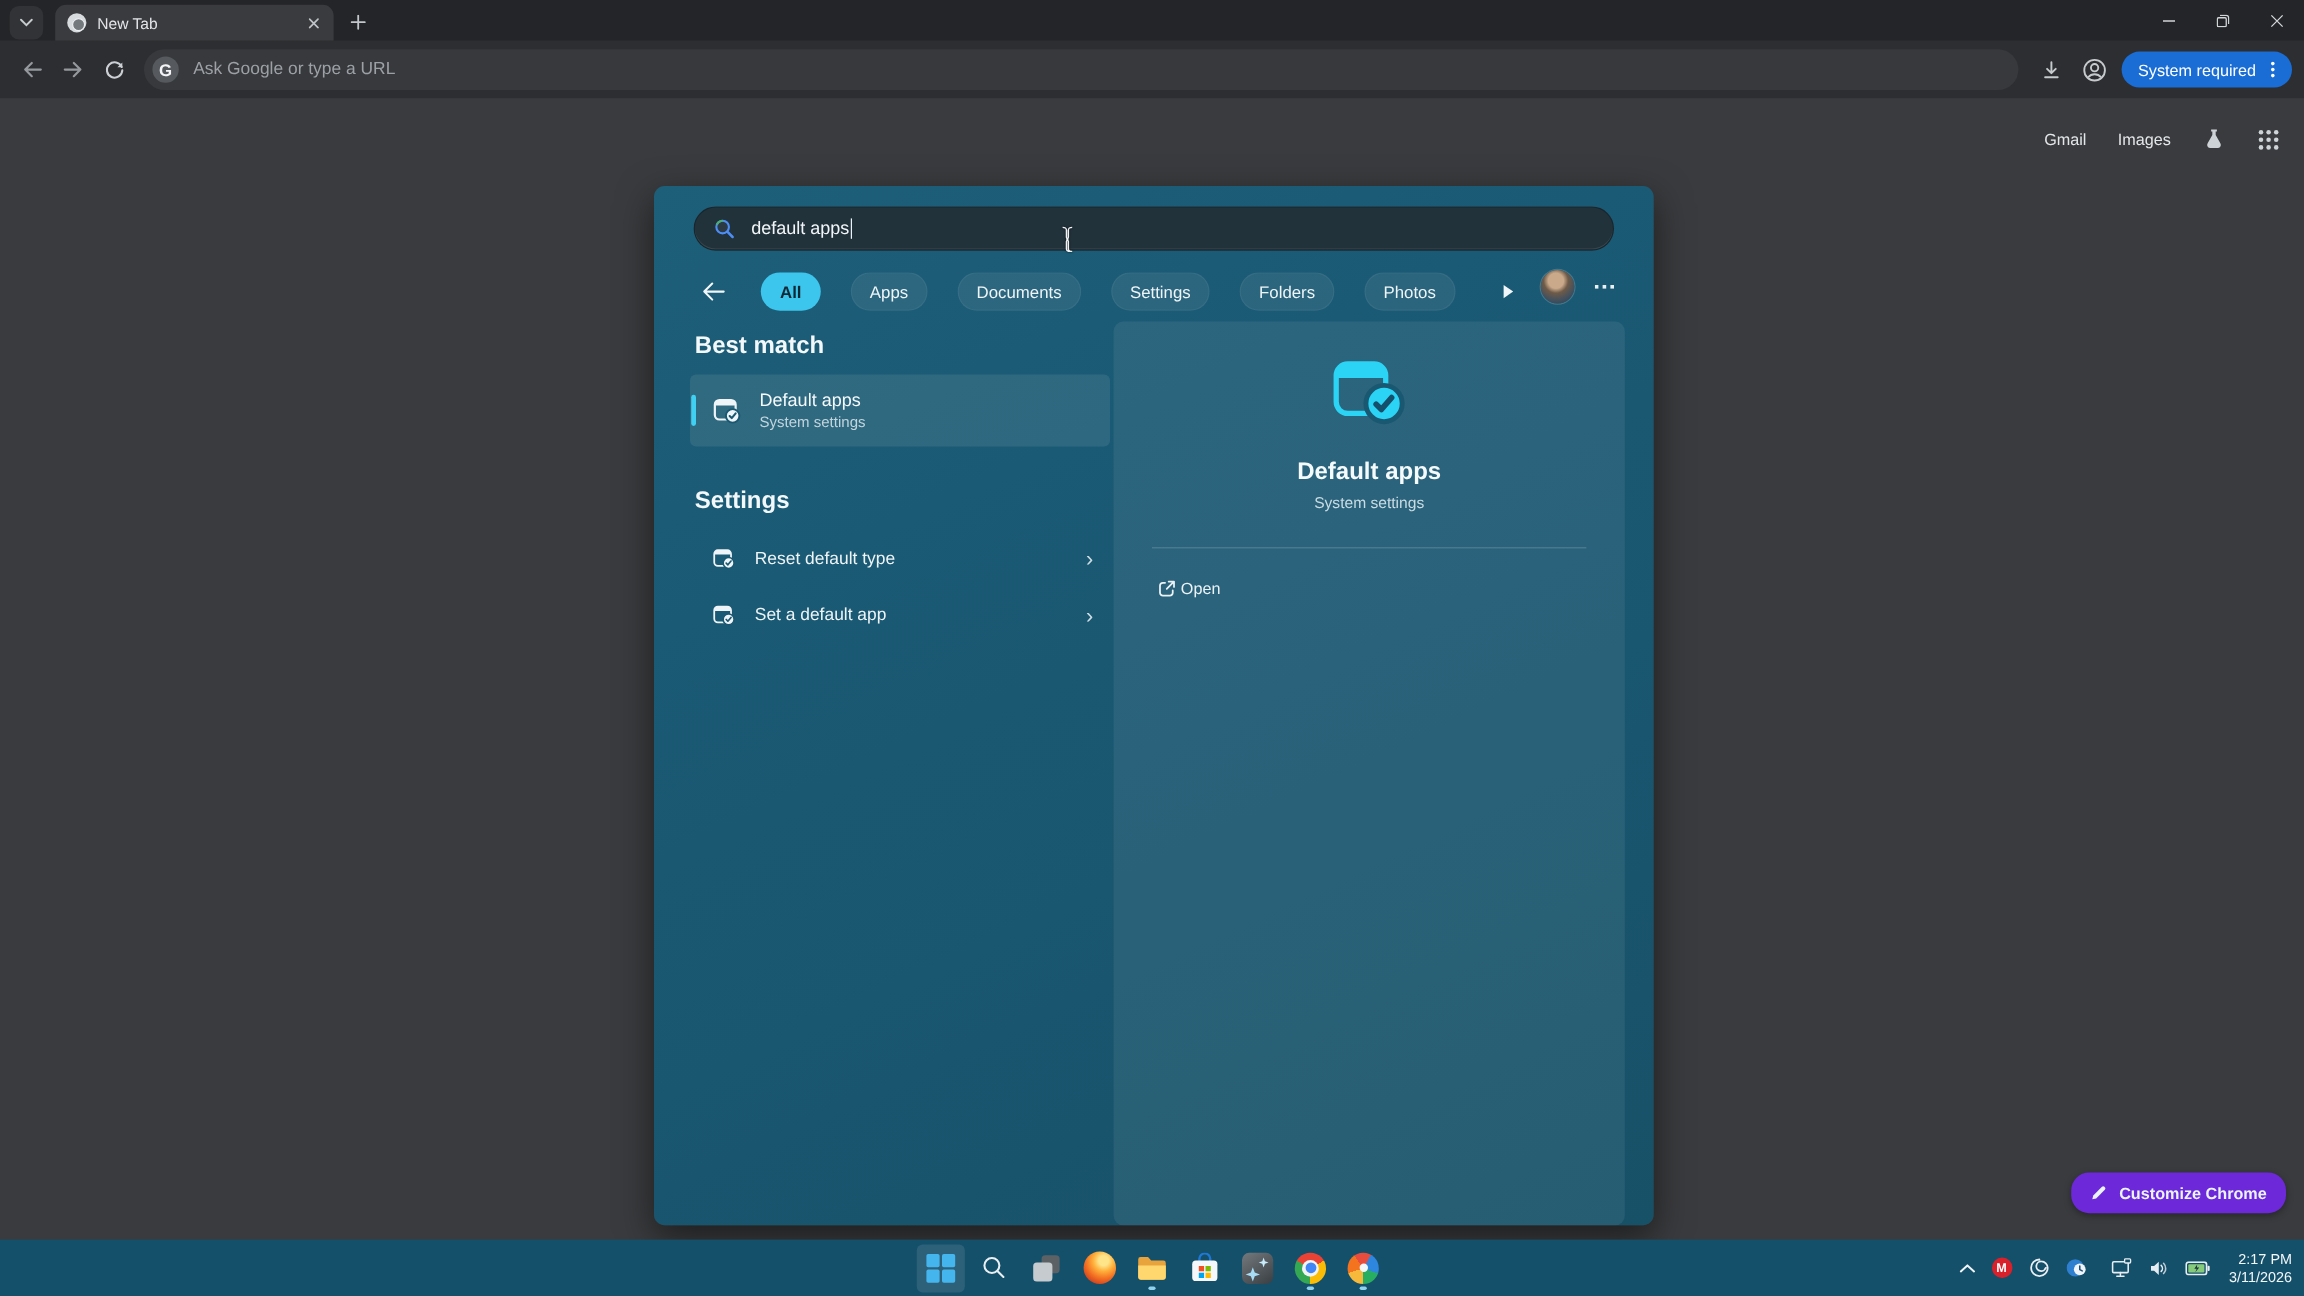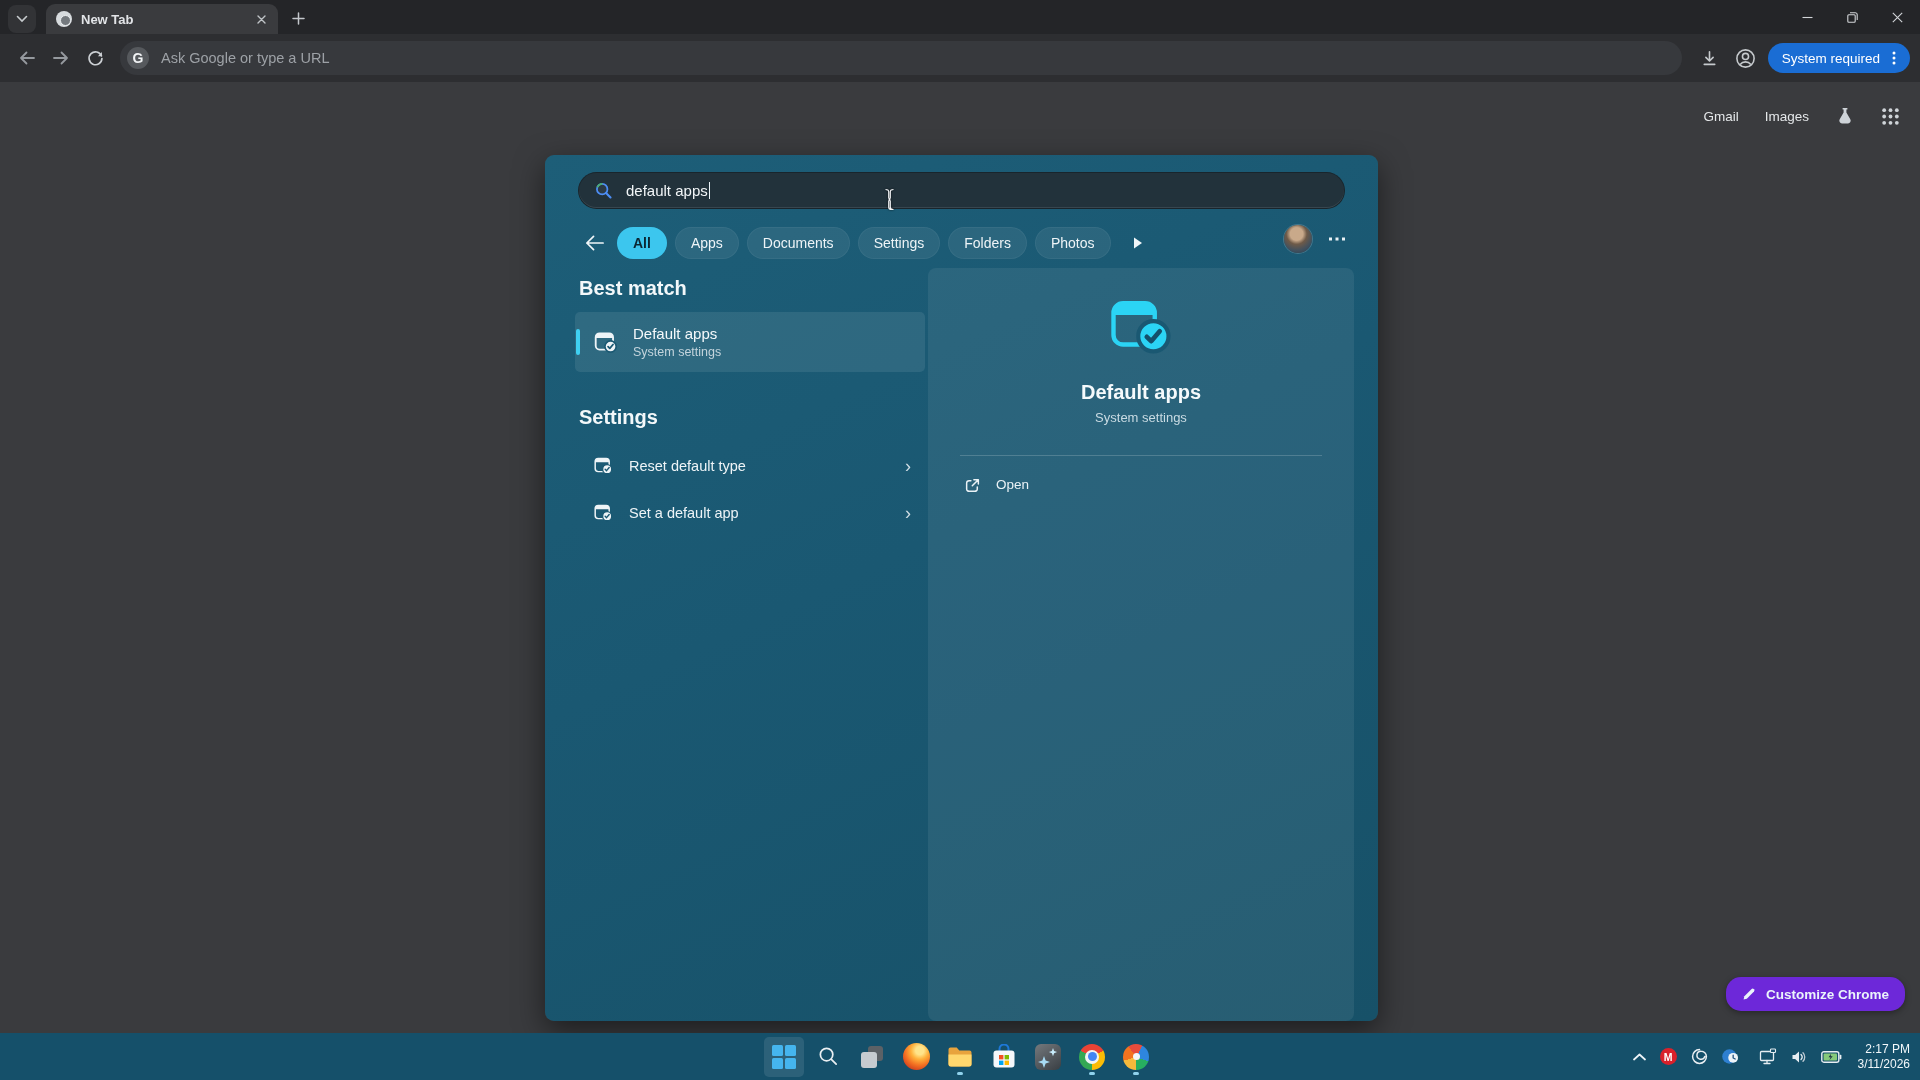--- a/index.html
+++ b/index.html
@@ -3,21 +3,21 @@
 <meta charset="utf-8">
 <style>
   html,body{margin:0;padding:0;background:#000;}
   *{box-sizing:border-box;}
   .screen{position:relative;width:1920px;height:1080px;overflow:hidden;
     font-family:"Liberation Sans","DejaVu Sans",sans-serif;background:#3a3b3e;color:#e8eaec;}
 
   
   .tabstrip{position:absolute;top:0;left:0;width:100%;height:34px;background:#242528;display:flex;align-items:center;}
   .tab-search-btn{width:28px;height:28px;margin:3px 6px 0 8px;border-radius:8px;background:#323336;display:flex;align-items:center;justify-content:center;}
-  .tab{height:30px;margin-top:4px;margin-left:4px;width:232px;border-radius:9px 9px 0 0;background:#3a3b3e;display:flex;align-items:center;padding:0 8px 0 10px;font-weight:bold;}
+  .tab{height:30px;margin-top:4px;margin-left:4px;width:232px;border-radius:9px 9px 0 0;background:#3a3b3e;display:flex;align-items:center;padding:0 8px 0 10px;}
   .tab-title{flex:1;font-size:13px;color:#e2e4e7;margin-left:9px;white-space:nowrap;overflow:hidden;}
   .tab-close{width:18px;height:18px;border-radius:50%;display:flex;align-items:center;justify-content:center;}
   .newtab-btn{width:28px;height:28px;margin:3px 0 0 6px;border-radius:50%;display:flex;align-items:center;justify-content:center;}
   .win-controls{position:absolute;right:0;top:0;height:34px;display:flex;}
   .win-btn{width:45px;height:34px;display:flex;align-items:center;justify-content:center;}
   .chromium-logo{width:16px;height:16px;border-radius:50%;background:#d7dbde;position:relative;}
   .chromium-logo::after{content:"";position:absolute;left:3.5px;top:3.5px;width:9px;height:9px;border-radius:50%;background:#74797e;border:1.5px solid #eceff1;}
 
   .toolbar{position:absolute;top:34px;left:0;width:100%;height:48px;background:#2d2e31;display:flex;align-items:center;padding:0 10px;}
   .nav-btn{width:34px;height:34px;border-radius:50%;display:flex;align-items:center;justify-content:center;}
@@ -36,21 +36,21 @@
     display:flex;align-items:center;gap:10px;padding:0 16px;font-size:13.5px;font-weight:bold;box-shadow:0 2px 6px rgba(0,0,0,.35);}
 
   
   .search-panel{position:absolute;left:545px;top:155px;width:833px;height:866px;border-radius:9px;
     background:linear-gradient(155deg,#1d5e78 0%,#1a5872 45%,#175168 100%);
     box-shadow:0 10px 30px rgba(0,0,0,.5);z-index:5;}
   .searchbox{position:absolute;left:33px;top:17px;width:767px;height:37px;border-radius:19px;background:#22323b;
     border:1px solid rgba(0,0,0,.25);box-shadow:inset 0 -1px 0 rgba(255,255,255,.1);display:flex;align-items:center;padding:0 14px;}
   .searchbox .query{margin-left:12px;font-size:15px;color:#f2f6f8;}
   .caret{display:inline-block;width:1.5px;height:17px;background:#eaf3f7;margin-left:1px;vertical-align:middle;}
-  .filterrow{position:absolute;left:36px;top:71px;height:33px;display:flex;align-items:center;gap:8px;}
+  .filterrow{position:absolute;left:36px;top:71px;height:33px;display:flex;align-items:center;gap:25px;}
   .back-btn{width:26px;height:26px;display:flex;align-items:center;justify-content:center;margin-right:2px;}
   .pill{height:32px;border-radius:16px;background:rgba(255,255,255,.07);box-shadow:inset 0 0 0 1px rgba(255,255,255,.05);
     color:#eef4f7;font-size:14px;display:flex;align-items:center;padding:0 16px;}
   .pill.selected{background:#3cc6ee;color:#0b2733;font-weight:bold;box-shadow:none;}
   .more-filters{width:26px;height:26px;display:flex;align-items:center;justify-content:center;margin-left:6px;}
   .panel-avatar{position:absolute;top:70px;right:66px;width:28px;height:28px;border-radius:50%;
     background:radial-gradient(circle at 45% 32%,#c9a98a 0 26%,#6e5a48 42%,#41505e 68%,#2a3a48 100%);
     box-shadow:0 0 0 1px rgba(255,255,255,.18);}
   .panel-ellipsis{position:absolute;top:76px;right:30px;width:22px;height:16px;display:flex;align-items:center;justify-content:center;}
 
@@ -66,21 +66,21 @@
   .set-row{height:45px;border-radius:5px;display:flex;align-items:center;}
   .set-icon{margin-left:18px;display:flex;}
   .set-label{margin-left:15px;font-size:14.5px;color:#eef4f7;flex:1;}
   .set-chevron{margin-right:14px;font-size:18px;color:#cfdde4;line-height:1;}
 
   .right-pane{position:absolute;left:383px;top:113px;width:426px;height:753px;border-radius:8px;background:rgba(255,255,255,.07);text-align:center;}
   .preview-icon{margin-top:27px;display:inline-block;}
   .preview-title{margin-top:16px;font-size:20px;font-weight:bold;color:#f5fafc;}
   .preview-sub{margin-top:6px;font-size:13px;color:#c9dbe3;}
   .preview-divider{margin:30px auto 0;width:362px;height:1px;background:rgba(255,255,255,.18);}
-  .open-row{margin-top:21px;display:flex;gap:15px;padding-left:36px;height:24px;}
+  .open-row{margin-top:21px;display:flex;align-items:center;gap:3px;padding-left:36px;height:24px;}
   .open-label{font-size:13.5px;color:#eaf2f6;}
 
   
   .taskbar{position:absolute;left:0;bottom:0;width:100%;height:47px;background:#15506a;z-index:10;}
   .tb-center{position:absolute;left:50%;top:0;transform:translateX(-50%);height:47px;display:flex;align-items:center;gap:4px;}
   .tb-cell{position:relative;width:40px;height:40px;border-radius:5px;display:flex;align-items:center;justify-content:center;}
   .tb-cell.active{background:rgba(255,255,255,.10);}
   .run-dot{position:absolute;bottom:2px;left:50%;transform:translateX(-50%);width:6px;height:3px;border-radius:2px;background:#90d2ec;}
   .start-logo{display:grid;grid-template-columns:11px 11px;grid-template-rows:11px 11px;gap:2px;}
   .start-logo div{background:#45b5ee;border-radius:1.5px;}

